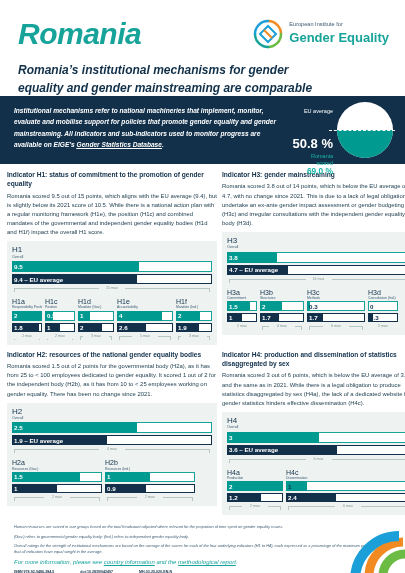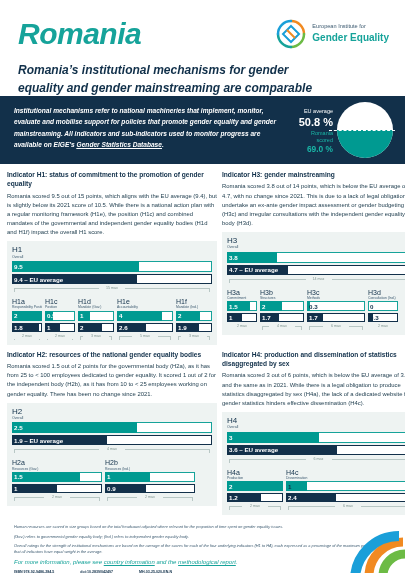--- a/index.html
+++ b/index.html
@@ -19,41 +19,41 @@
     color:#16a39a; letter-spacing:-0.5px; line-height:1.05;
   }
   .subtitle {
     margin-top:11px; font-size:12px; font-weight:bold; font-style:italic;
     line-height:1.55; color:#11304a; max-width:300px;
   }
   .logo-wrap { position:absolute; right:16px; top:18px; display:flex; align-items:center; gap:5px; }
   .logo-mark { width:32px; height:32px; }
   .logo-text { font-size:6.2px; font-weight:bold; line-height:1.35; color:#11304a; }
   .logo-text .l1 { font-weight:normal; font-size:5.6px; display:block; color:#3c5a70; }
-  .logo-text .l2 { display:block; color:#16a39a; font-size:10px; }
+  .logo-text .l2 { display:block; color:#16a39a; font-size:13px; }
 
   
   .banner {
     background:#12304a; color:#ffffff;
     height:68px; position:relative; padding:9px 14px;
     display:flex;
   }
   .banner-text {
     font-size:6.6px; font-style:italic; font-weight:bold;
     line-height:1.72; max-width:268px;
   }
   .banner-text u { text-decoration:underline; }
   .gauge-block {
     position:absolute; right:10px; top:4px; width:118px; height:62px;
   }
   .gauge-labels {
     position:absolute; left:0; top:8px; width:56px; text-align:right;
   }
   .gl-cap { font-size:5.5px; color:#ffffff; line-height:1.3; }
-  .gl-val { font-size:11px; font-weight:bold; color:#ffffff; line-height:1.35; }
+  .gl-val { font-size:13px; font-weight:bold; color:#ffffff; line-height:1.35;margin-top:20px; }
   .gl-cap2 { font-size:5.5px; color:#19b5a6; line-height:1.25; }
   .gl-val2 { font-size:8.4px; font-weight:bold; color:#19b5a6; line-height:1.35; }
   .gauge-circle {
     position:absolute; right:2px; top:2px; width:56px; height:56px;
     border-radius:50%; overflow:hidden; background:#ffffff;
   }
   .gauge-fill {
     position:absolute; left:0; bottom:0; width:100%; background:#009a91;
   }
   .gauge-dash {

